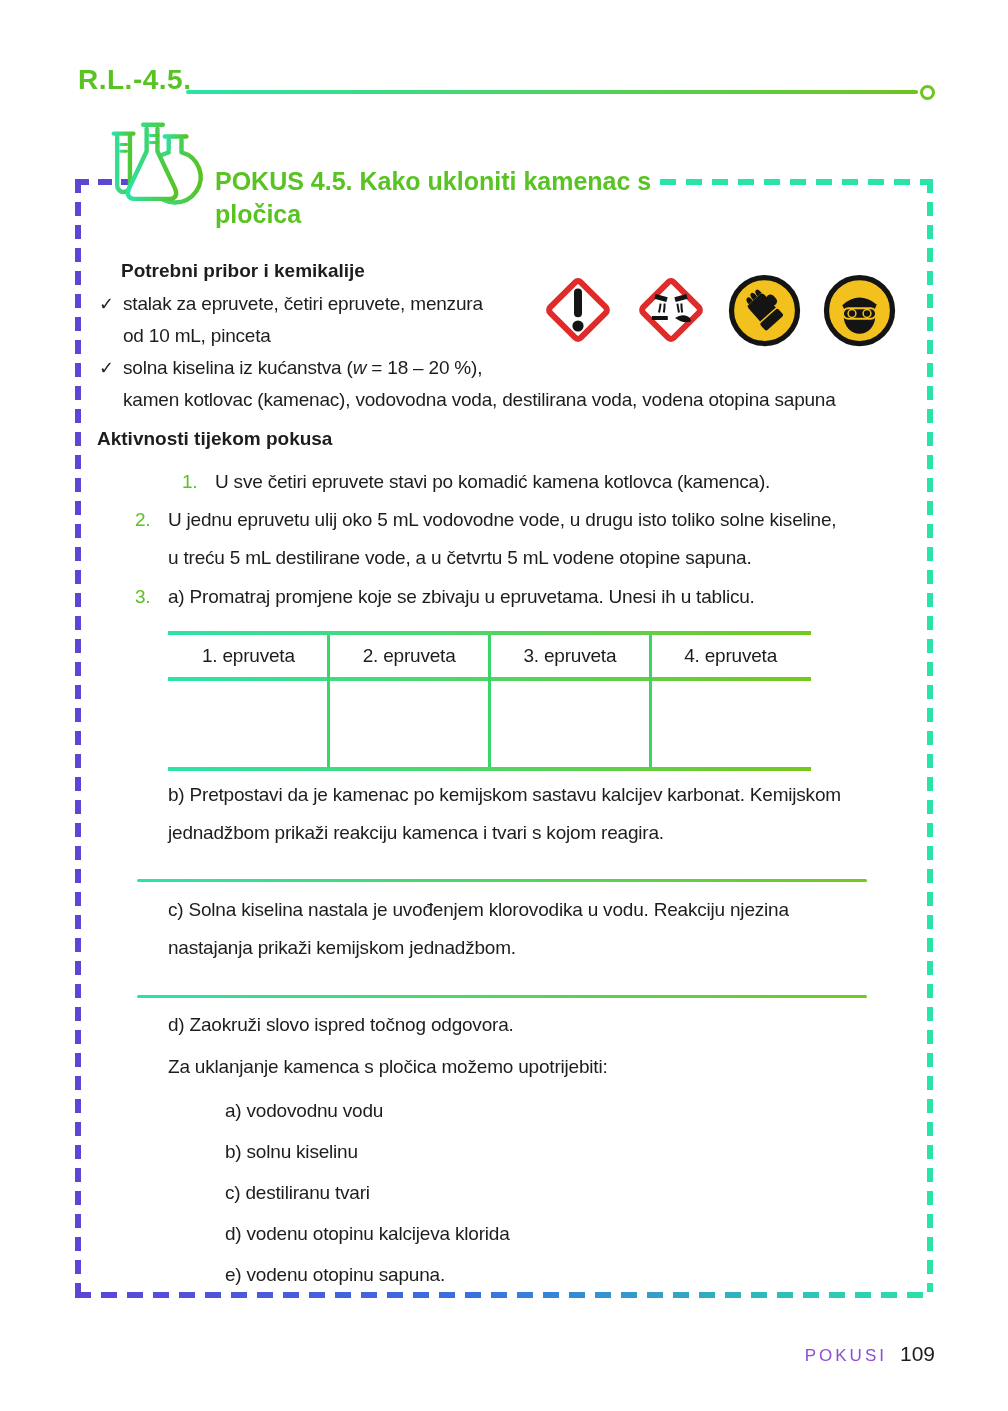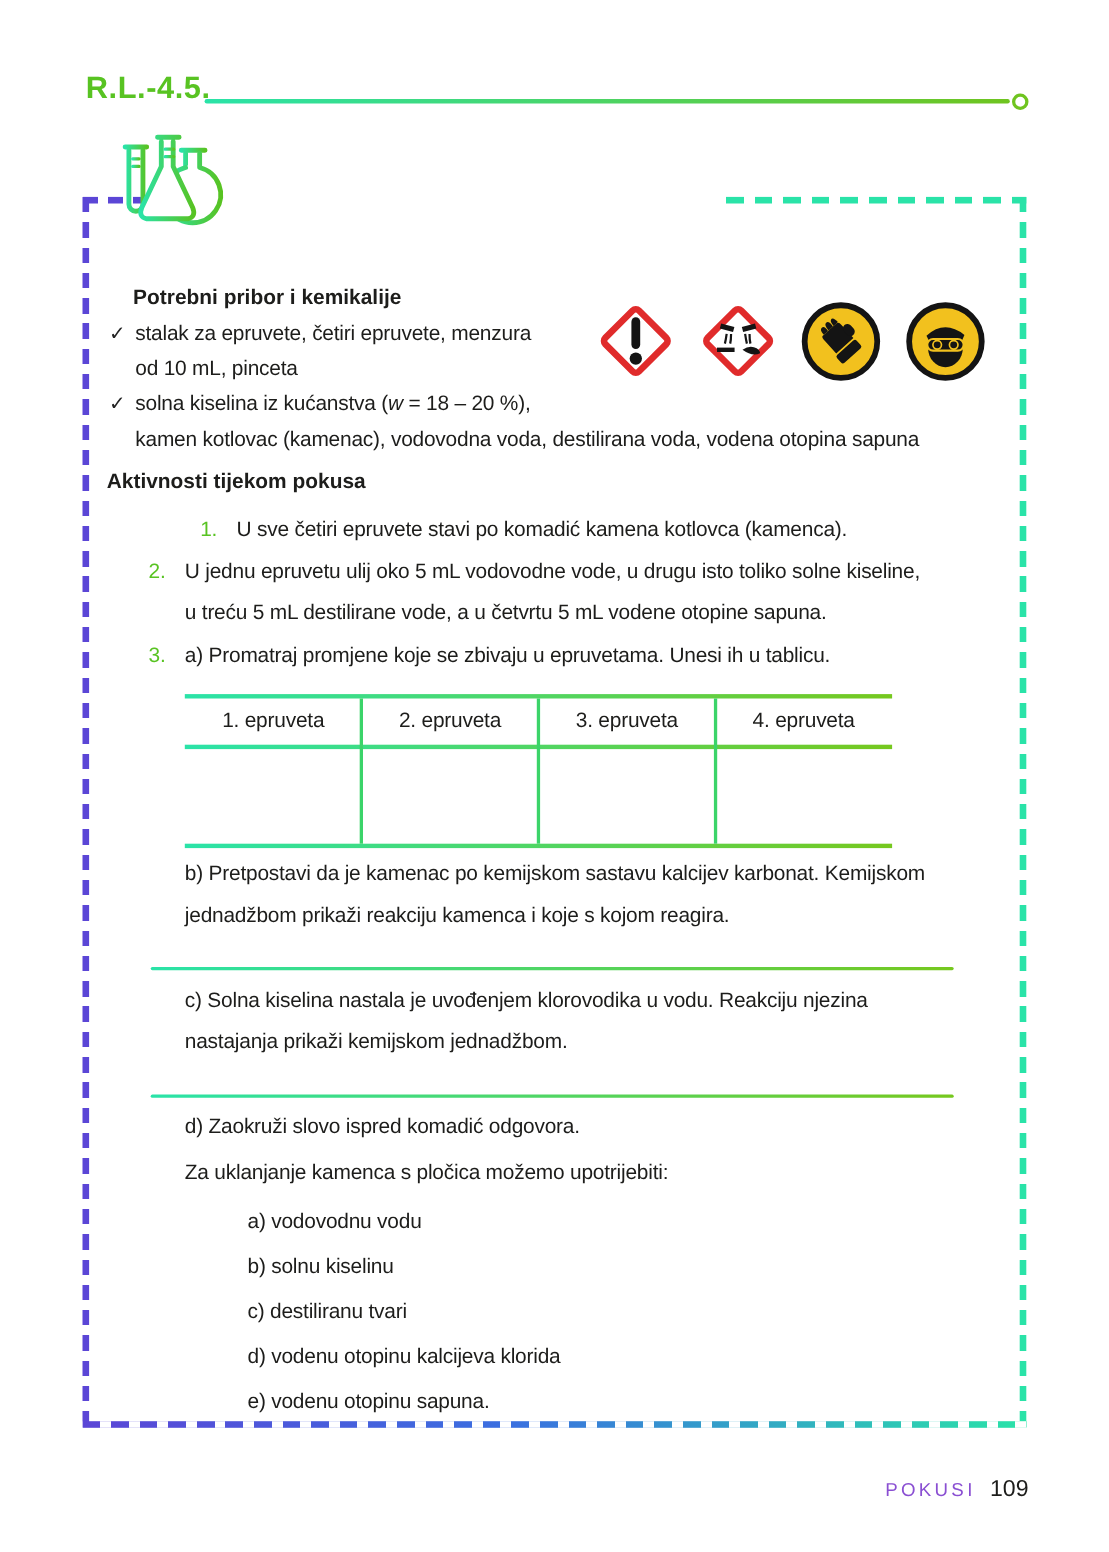--- a/index.html
+++ b/index.html
@@ -93,20 +93,24 @@
         <path d="M83 23 v13 a26 26 0 1 1 -13 0" fill="#ffffff"></path>
         <path d="M60 64 h32" stroke-width="3.5"></path>
 
         <path d="M44 8 h20 M47.5 12 v23 L29.5 73 q-3.5 9 4.5 10.5 h38 q8 -1.5 4.5 -10.5 L58.5 35 v-23" fill="#ffffff"></path>
         <path d="M51 19 h8 M51 26 h8" stroke-width="3"></path>
         <path d="M35 64 h38" stroke-width="3.5"></path>
       </g>
     </svg>
   </div>
 
+  <div class="doc-title">
+    <div>POKUS 4.5. Kako ukloniti kamenac s</div>
+    <div>pločica</div>
+  </div>
 
   <div class="h-bold" style="left:97px; top:260px;margin-left:24px;">Potrebni pribor i kemikalije</div>
 
   <div class="t-line" style="left:99px; top:293px;">
     <span class="check">✓</span><span>stalak za epruvete, četiri epruvete, menzura</span>
   </div>
   <div class="t-line" style="left:123px; top:325px;">od 10 mL, pinceta</div>
   <div class="t-line" style="left:99px; top:357px;">
     <span class="check">✓</span><span>solna kiselina iz kućanstva (</span><span class="it">w</span><span> = 18 – 20 %),</span>
   </div>
@@ -173,28 +177,28 @@
     <div class="vline v3"></div>
     <div class="header-cells">
       <div class="header-cell">1. epruveta</div>
       <div class="header-cell">2. epruveta</div>
       <div class="header-cell">3. epruveta</div>
       <div class="header-cell">4. epruveta</div>
     </div>
   </div>
 
   <div class="t-line" style="left:168px; top:784px;">b) Pretpostavi da je kamenac po kemijskom sastavu kalcijev karbonat. Kemijskom</div>
-  <div class="t-line" style="left:168px; top:822px;">jednadžbom prikaži reakciju kamenca i koje s kojom reagira.</div>
+  <div class="t-line" style="left:168px; top:822px;">jednadžbom prikaži reakciju kamenca i tvari s kojom reagira.</div>
   <div class="ans-rule" style="top:879px;"></div>
 
   <div class="t-line" style="left:168px; top:899px;">c) Solna kiselina nastala je uvođenjem klorovodika u vodu. Reakciju njezina</div>
   <div class="t-line" style="left:168px; top:937px;">nastajanja prikaži kemijskom jednadžbom.</div>
   <div class="ans-rule" style="top:995px;"></div>
 
-  <div class="t-line" style="left:168px; top:1014px;">d) Zaokruži slovo ispred komadić odgovora.</div>
+  <div class="t-line" style="left:168px; top:1014px;">d) Zaokruži slovo ispred točnog odgovora.</div>
   <div class="t-line" style="left:168px; top:1056px;">Za uklanjanje kamenca s pločica možemo upotrijebiti:</div>
 
   <div class="options">
     <div class="opt">a) vodovodnu vodu</div>
     <div class="opt">b) solnu kiselinu</div>
     <div class="opt">c) destiliranu tvari</div>
     <div class="opt">d) vodenu otopinu kalcijeva klorida</div>
     <div class="opt">e) vodenu otopinu sapuna.</div>
   </div>
 

